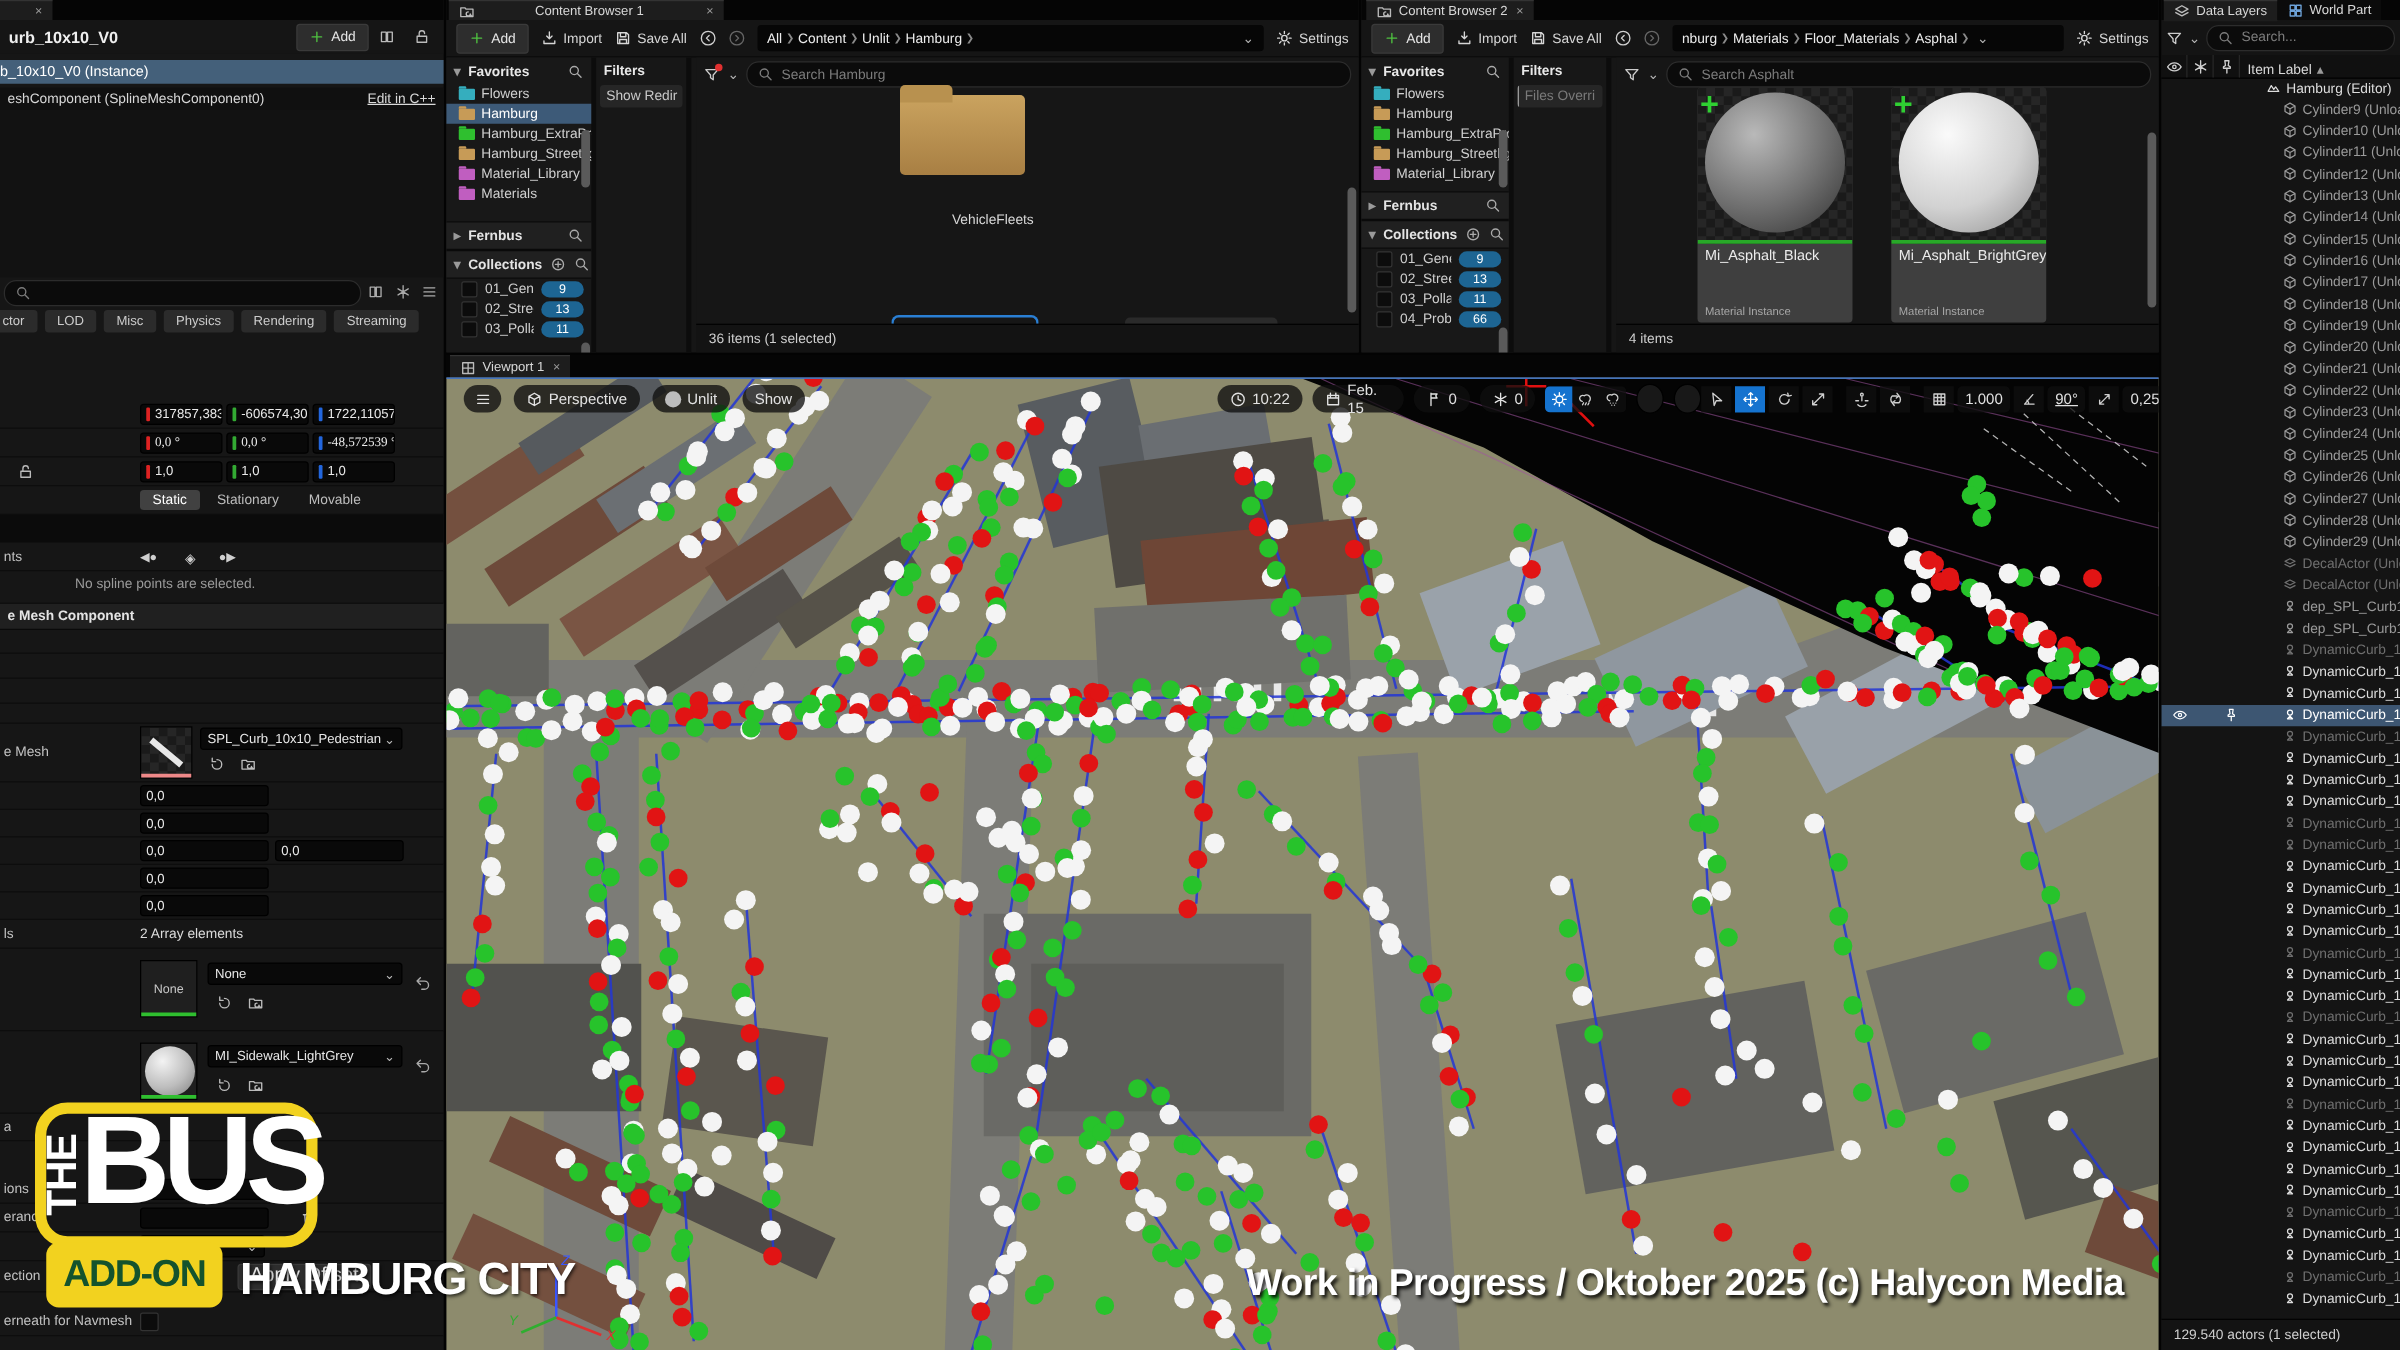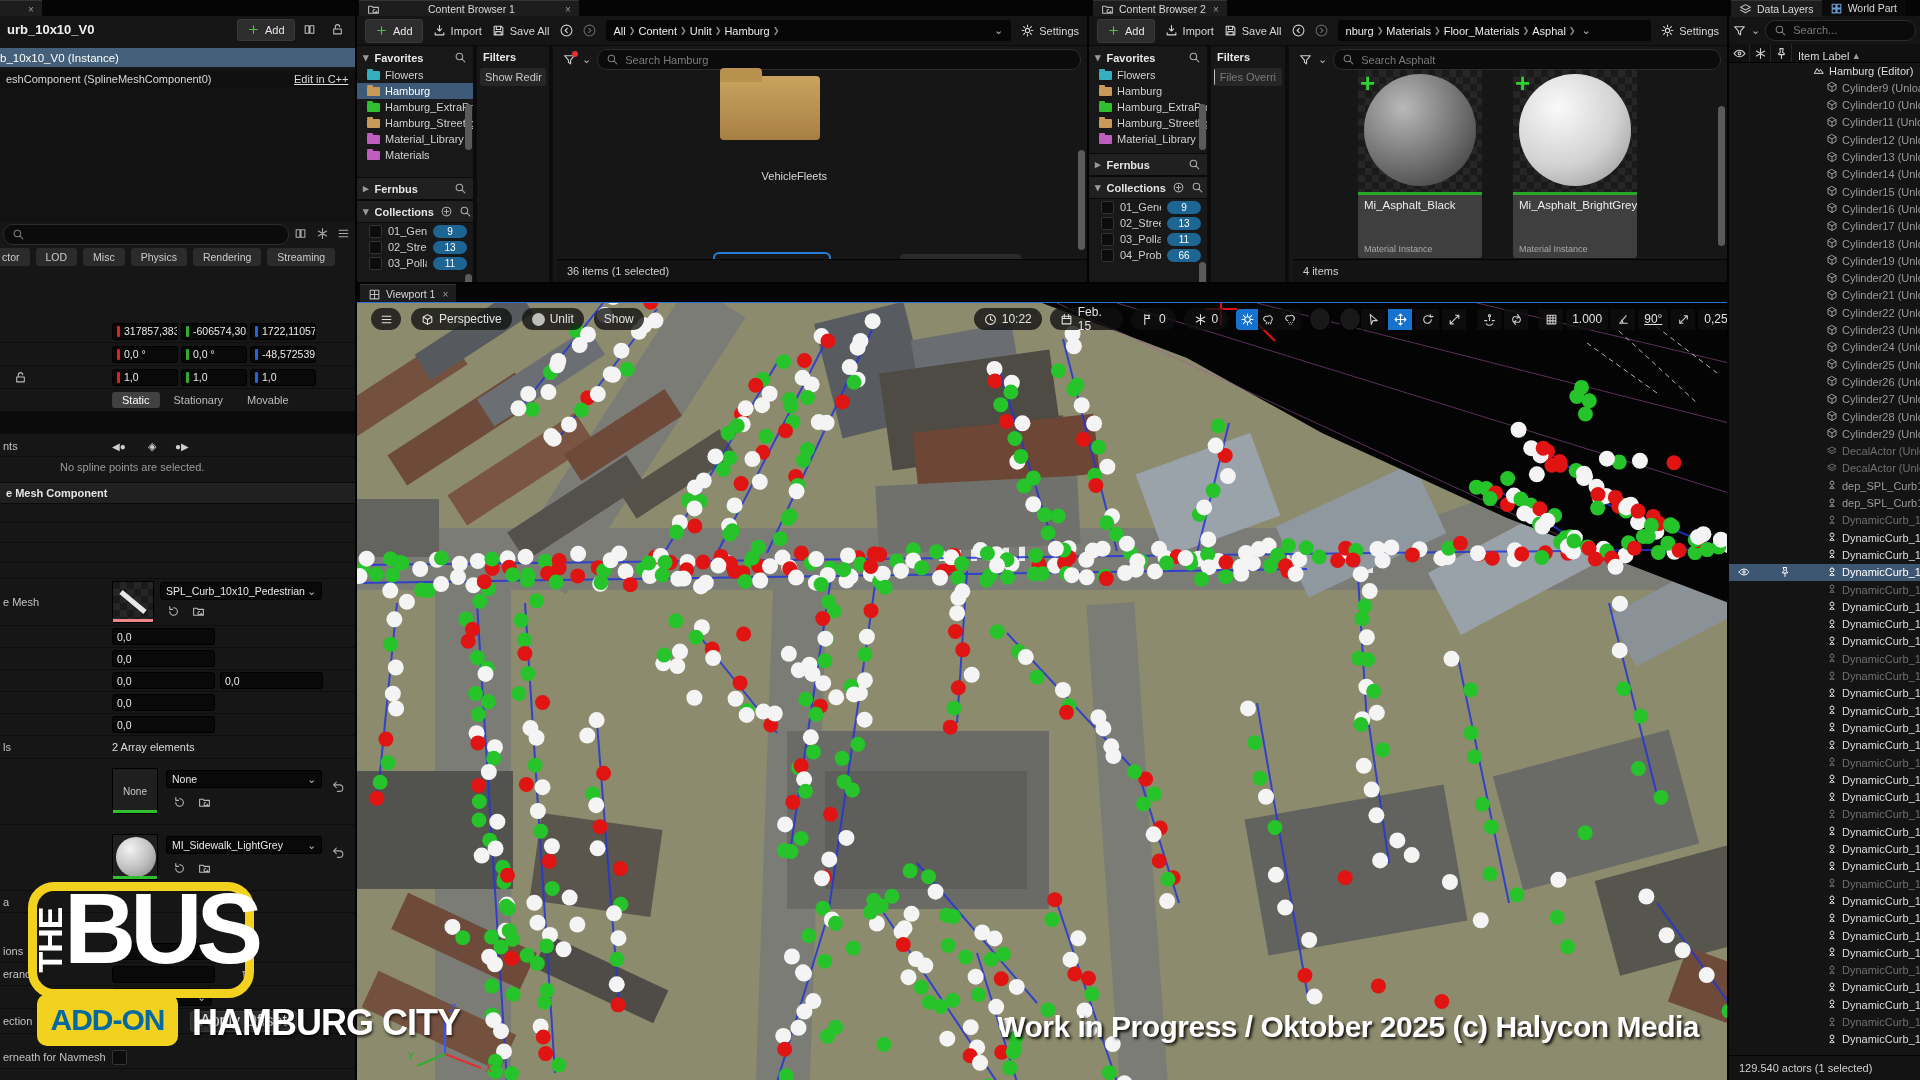--- a/index.html
+++ b/index.html
@@ -62,21 +62,21 @@
   .o-sel{background:#3d5672;}
   .o-hdr{position:absolute;left:0;right:0;top:44px;height:18px;background:#101010;border-bottom:1px solid #000;display:flex;align-items:flex-end;color:#d9d9d9;}
   .o-hdr .cell{display:flex;align-items:center;justify-content:center;width:20px;align-self:stretch;border-right:1px solid #262626;}
   
   #logo{position:absolute;left:0;top:860px;width:520px;height:220px;pointer-events:none;z-index:50;}
   #logo .frame{position:absolute;left:28px;top:22px;width:226px;height:116px;border:9px solid #f2d21f;border-radius:26px;box-sizing:border-box;}
   #logo .the{position:absolute;left:30px;top:36px;width:40px;height:88px;display:flex;align-items:center;justify-content:center;
              color:#fff;font-weight:bold;font-size:34px;transform:rotate(-90deg);letter-spacing:-1px;}
   #logo .bus{position:absolute;left:64px;top:18px;font-weight:bold;font-size:100px;color:#fff;letter-spacing:-6px;line-height:1;}
   #logo .addon{position:absolute;left:37px;top:134px;width:141px;height:52px;background:#f2d21f;border-radius:10px;
-               display:flex;align-items:center;justify-content:center;color:#0369a1;font-weight:bold;font-size:30px;letter-spacing:-1px;}
+               display:flex;align-items:center;justify-content:center;color:#14532d;font-weight:bold;font-size:30px;letter-spacing:-1px;}
   #logo .city{position:absolute;left:192px;top:142px;color:#fff;font-weight:bold;font-size:36px;letter-spacing:-1px;text-shadow:1px 2px 3px rgba(0,0,0,.7);white-space:nowrap;}
 </style>
 </head>
 <body>
 
 <div id="root">
 
   <section class="panel" id="details" style="left:0;top:0;width:355px;height:1080px;">
     <div class="tabstrip">
       <div class="tab" style="padding-left:26px;">
@@ -150,21 +150,21 @@
         </span>
       <span class="field" style="left:181px;width:66px;">
           <span class="cbar" style="background:#3a3;"></span>
           <span>-606574,306</span>
         </span>
       <span class="field" style="left:250px;width:66px;">
           <span class="cbar" style="background:#26d;"></span>
           <span>1722,110577</span>
         </span>
     </div>
-    <div class="drow" style="top:343px;height:22px;">
+    <div class="drow" style="top:343px;height:22px;font-family:Liberation Serif, serif;">
       <span class="field" style="left:112px;width:66px;">
           <span class="cbar" style="background:#d22;"></span>
           <span>0,0 °</span>
         </span>
       <span class="field" style="left:181px;width:66px;">
           <span class="cbar" style="background:#3a3;"></span>
           <span>0,0 °</span>
         </span>
       <span class="field" style="left:250px;width:66px;">
           <span class="cbar" style="background:#26d;"></span>

